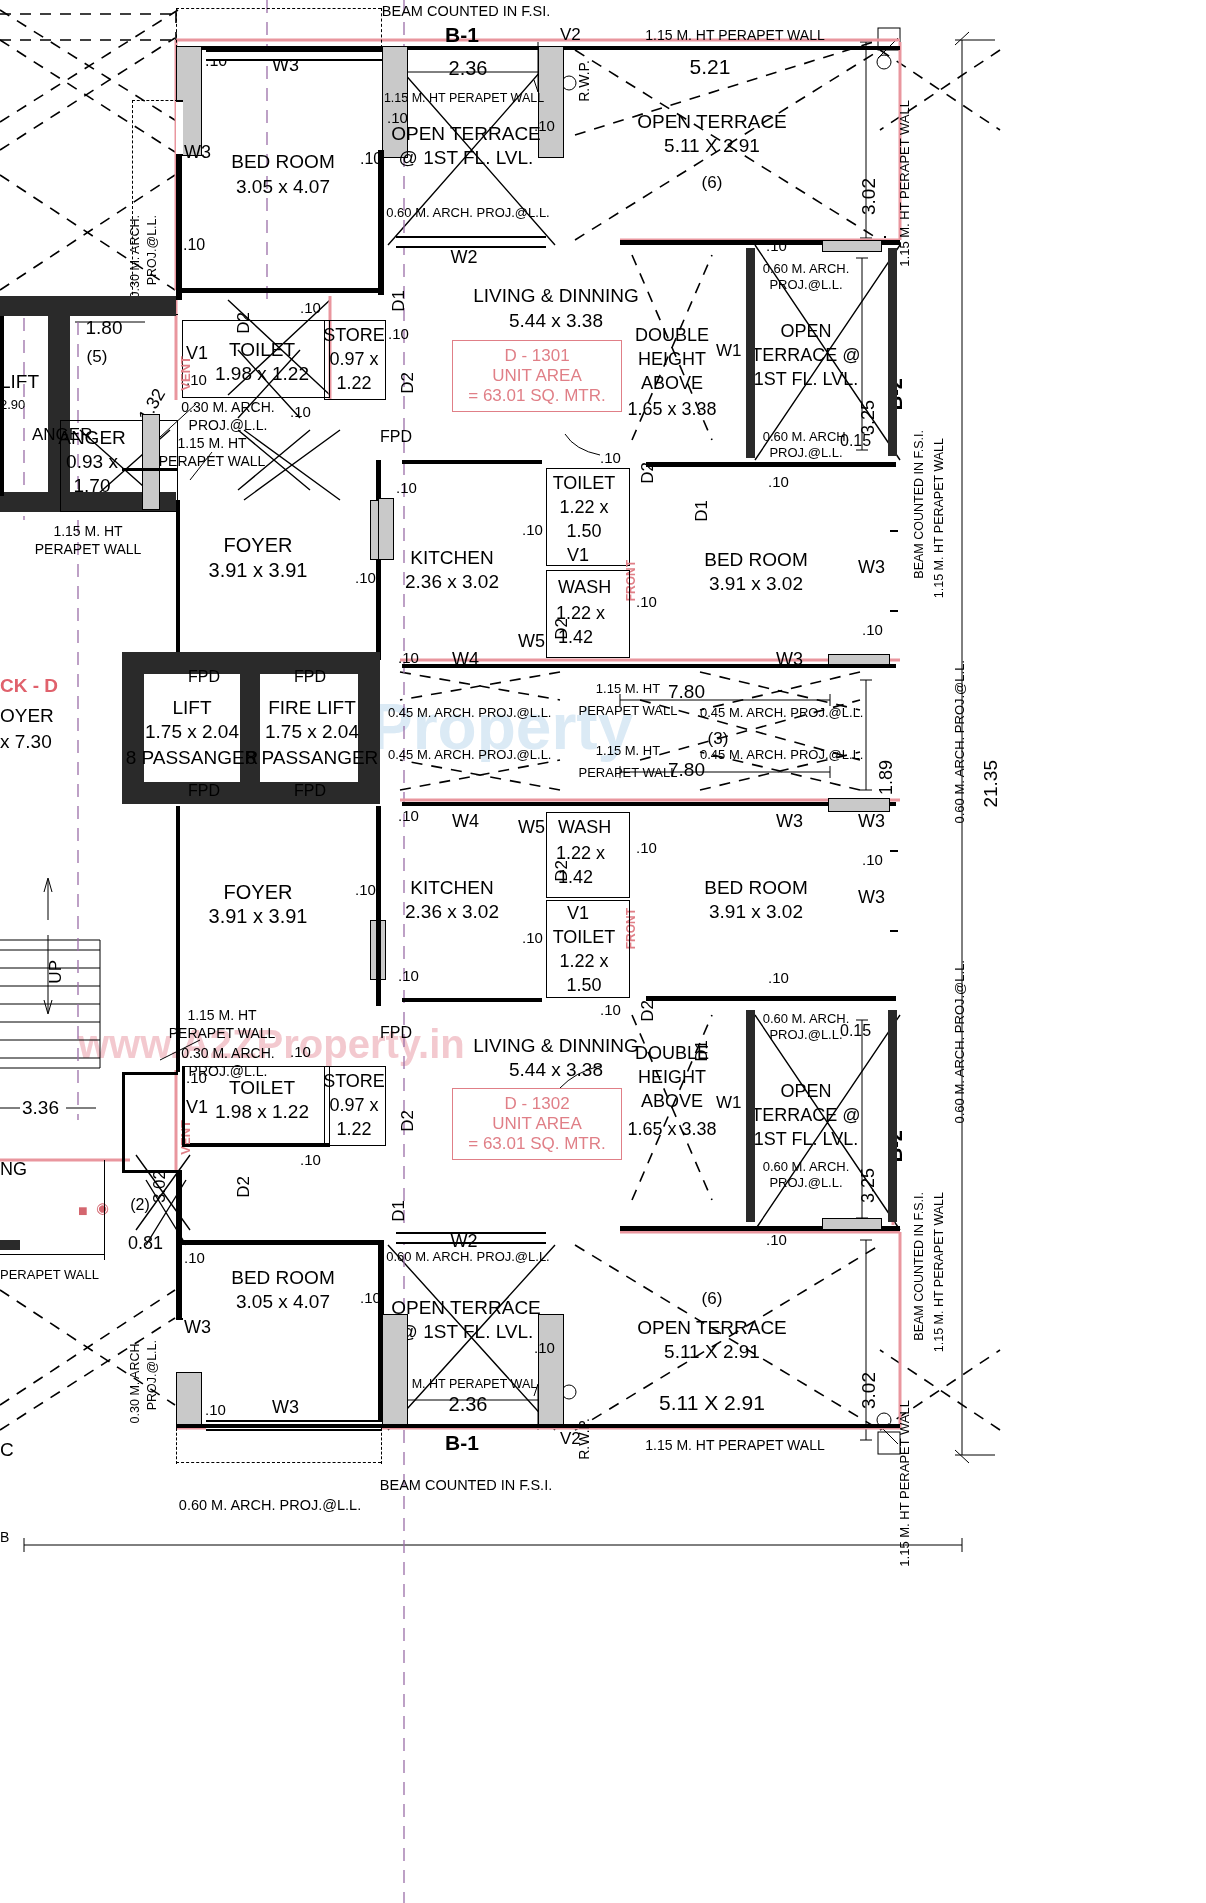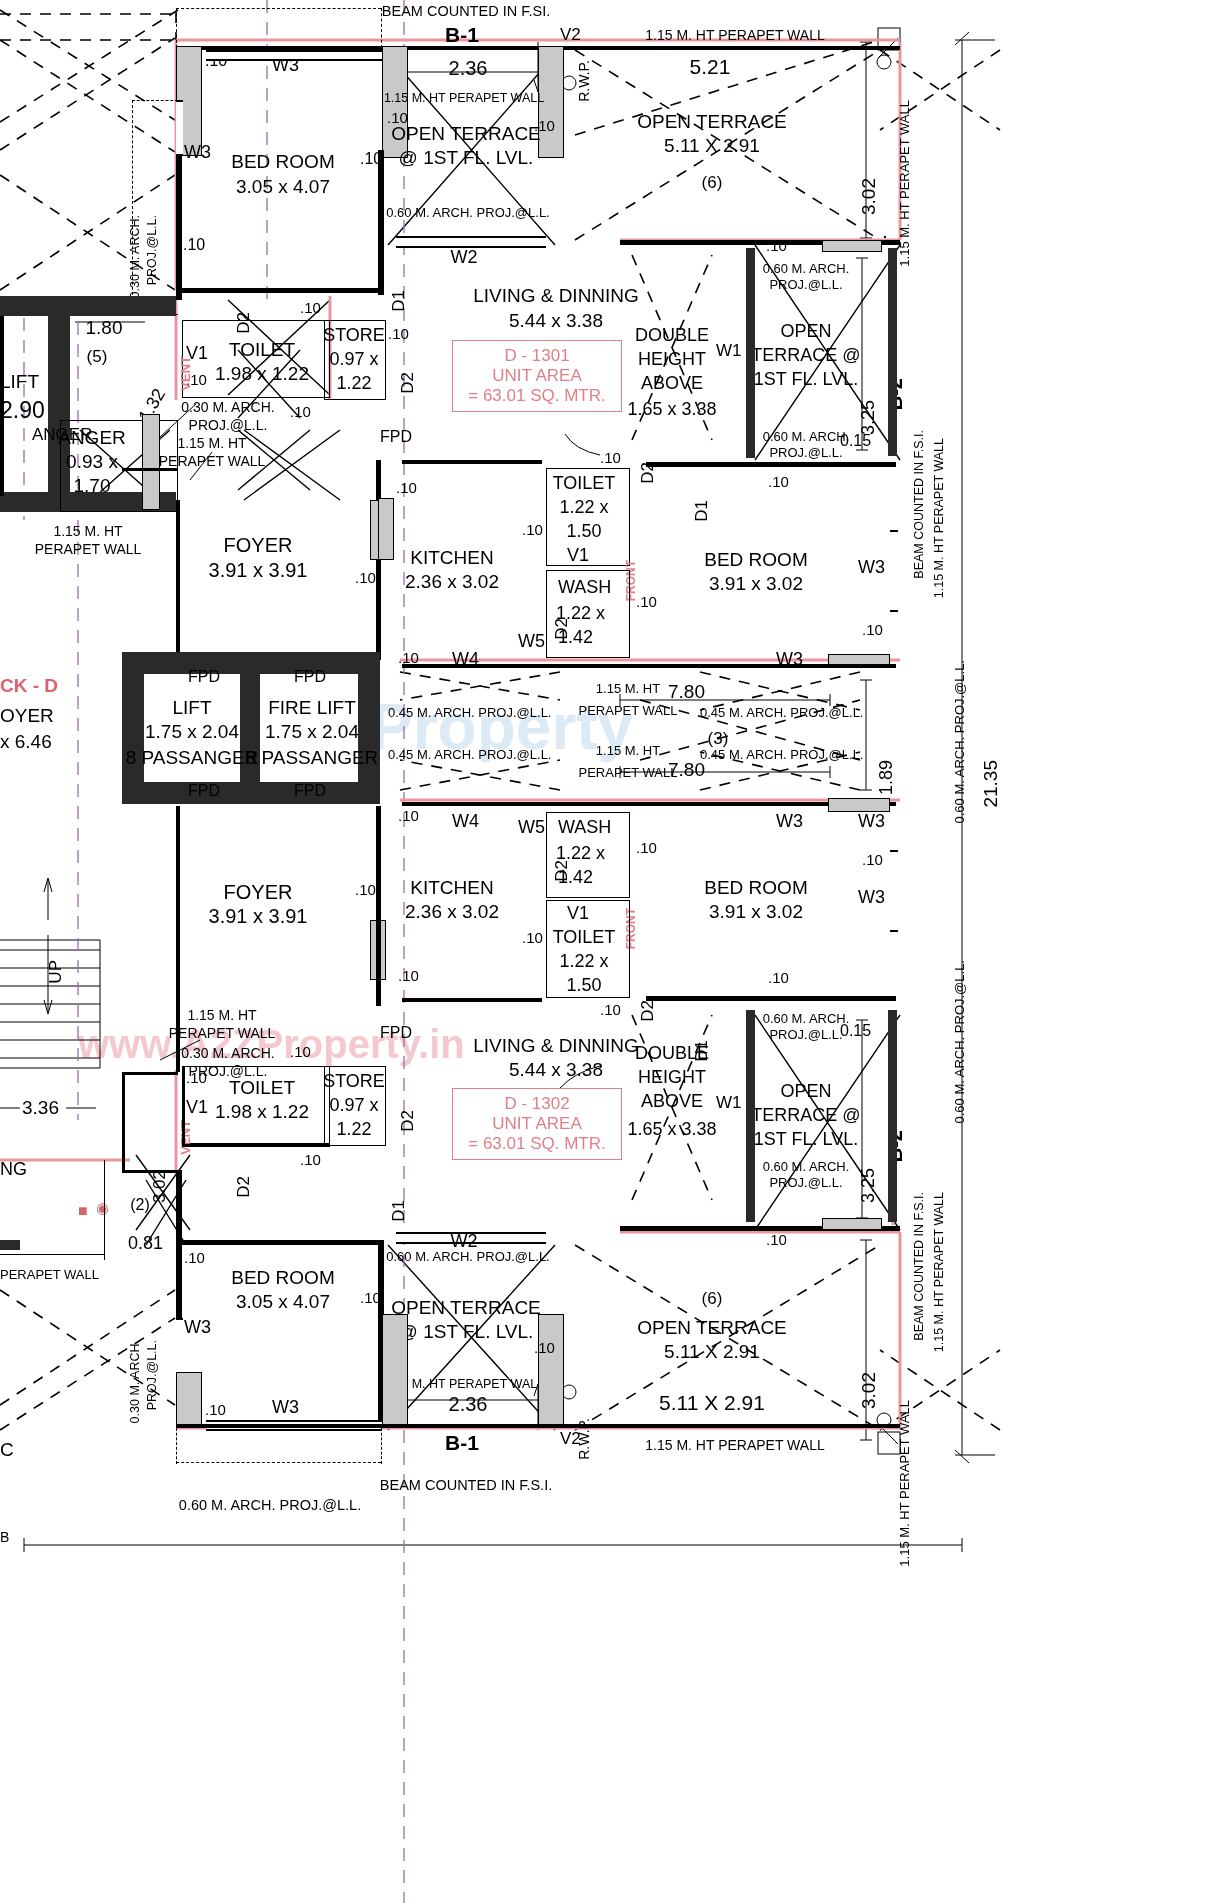--- a/index.html
+++ b/index.html
@@ -266,21 +266,21 @@
   <div class="solid" style="left:888px;top:248px;width:9px;height:208px;"></div>
   <div class="lbl" style="left:766px;top:238px;font-size:15px;">.10</div>
   <div class="lbl" style="left:600px;top:450px;font-size:15px;">.10</div>
   <div class="lbl" style="left:768px;top:474px;font-size:15px;">.10</div>
 
   <div class="solid" style="left:0px;top:296px;width:176px;height:20px;"></div>
   <div class="solid" style="left:48px;top:310px;width:22px;height:200px;"></div>
   <div class="solid" style="left:0px;top:492px;width:176px;height:20px;"></div>
   <div class="wall" style="left:0px;top:316px;width:4px;height:180px;"></div>
   <div class="lbl" style="left:0px;top:372px;font-size:19px;">LIFT</div>
-  <div class="lbl" style="left:0px;top:398px;font-size:23px;">2.90</div>
+  <div class="lbl" style="left:0px;top:398px;font-size:13px;">2.90</div>
   <div class="lbl" style="left:0px;top:426px;font-size:17px;margin-left:32px;">ANGER</div>
 
   <div class="lbl c" style="left:104px;top:318px;font-size:19px;">1.80</div>
   <div class="lbl c" style="left:97px;top:348px;font-size:17px;">(5)</div>
   <div class="vtxt" style="left:152px;top:385px;font-size:18px;transform:rotate(-60deg) translateX(-100%);transform-origin:0 0;">1.32</div>
 
   <div class="rm" style="left:60px;top:420px;width:118px;height:92px;"></div>
   <div class="lbl c" style="left:92px;top:428px;font-size:19px;">ANGER</div>
   <div class="lbl c" style="left:92px;top:452px;font-size:19px;">0.93 x</div>
   <div class="lbl c" style="left:92px;top:476px;font-size:19px;">1.70</div>
@@ -379,21 +379,21 @@
   <div class="lbl c" style="left:628px;top:744px;font-size:13px;">1.15 M. HT</div>
   <div class="lbl c" style="left:628px;top:766px;font-size:13px;">PERAPET WALL</div>
   <div class="lbl" style="left:668px;top:682px;font-size:19px;">7.80</div>
   <div class="lbl" style="left:668px;top:760px;font-size:19px;">7.80</div>
   <div class="lbl c" style="left:718px;top:730px;font-size:17px;">(3)</div>
   <div class="vtxt" style="left:876px;top:760px;font-size:18px;transform:rotate(-90deg) translateX(-100%);transform-origin:0 0;">1.89</div>
   <div class="vtxt" style="left:952px;top:960px;font-size:13px;transform:rotate(-90deg) translateX(-100%);transform-origin:0 0;">0.60 M. ARCH. PROJ.@L.L.</div>
 
   <div class="lbl" style="left:0px;top:676px;font-size:19px;font-weight:bold;color:#e0616c;">CK - D</div>
   <div class="lbl" style="left:0px;top:706px;font-size:19px;">OYER</div>
-  <div class="lbl" style="left:0px;top:732px;font-size:19px;">x 6.46</div>
+  <div class="lbl" style="left:0px;top:732px;font-size:19px;">x 7.30</div>
 
   <div class="wall" style="left:402px;top:802px;width:494px;height:4px;"></div>
   <div class="lbl" style="left:452px;top:812px;font-size:18px;">W4</div>
   <div class="lbl" style="left:518px;top:818px;font-size:18px;">W5</div>
   <div class="lbl" style="left:776px;top:812px;font-size:18px;">W3</div>
   <div class="lbl" style="left:398px;top:808px;font-size:15px;">.10</div>
 
   <div class="rm" style="left:546px;top:812px;width:84px;height:86px;"></div>
   <div class="lbl" style="left:558px;top:818px;font-size:18px;">WASH</div>
   <div class="lbl" style="left:556px;top:844px;font-size:18px;">1.22 x</div>

